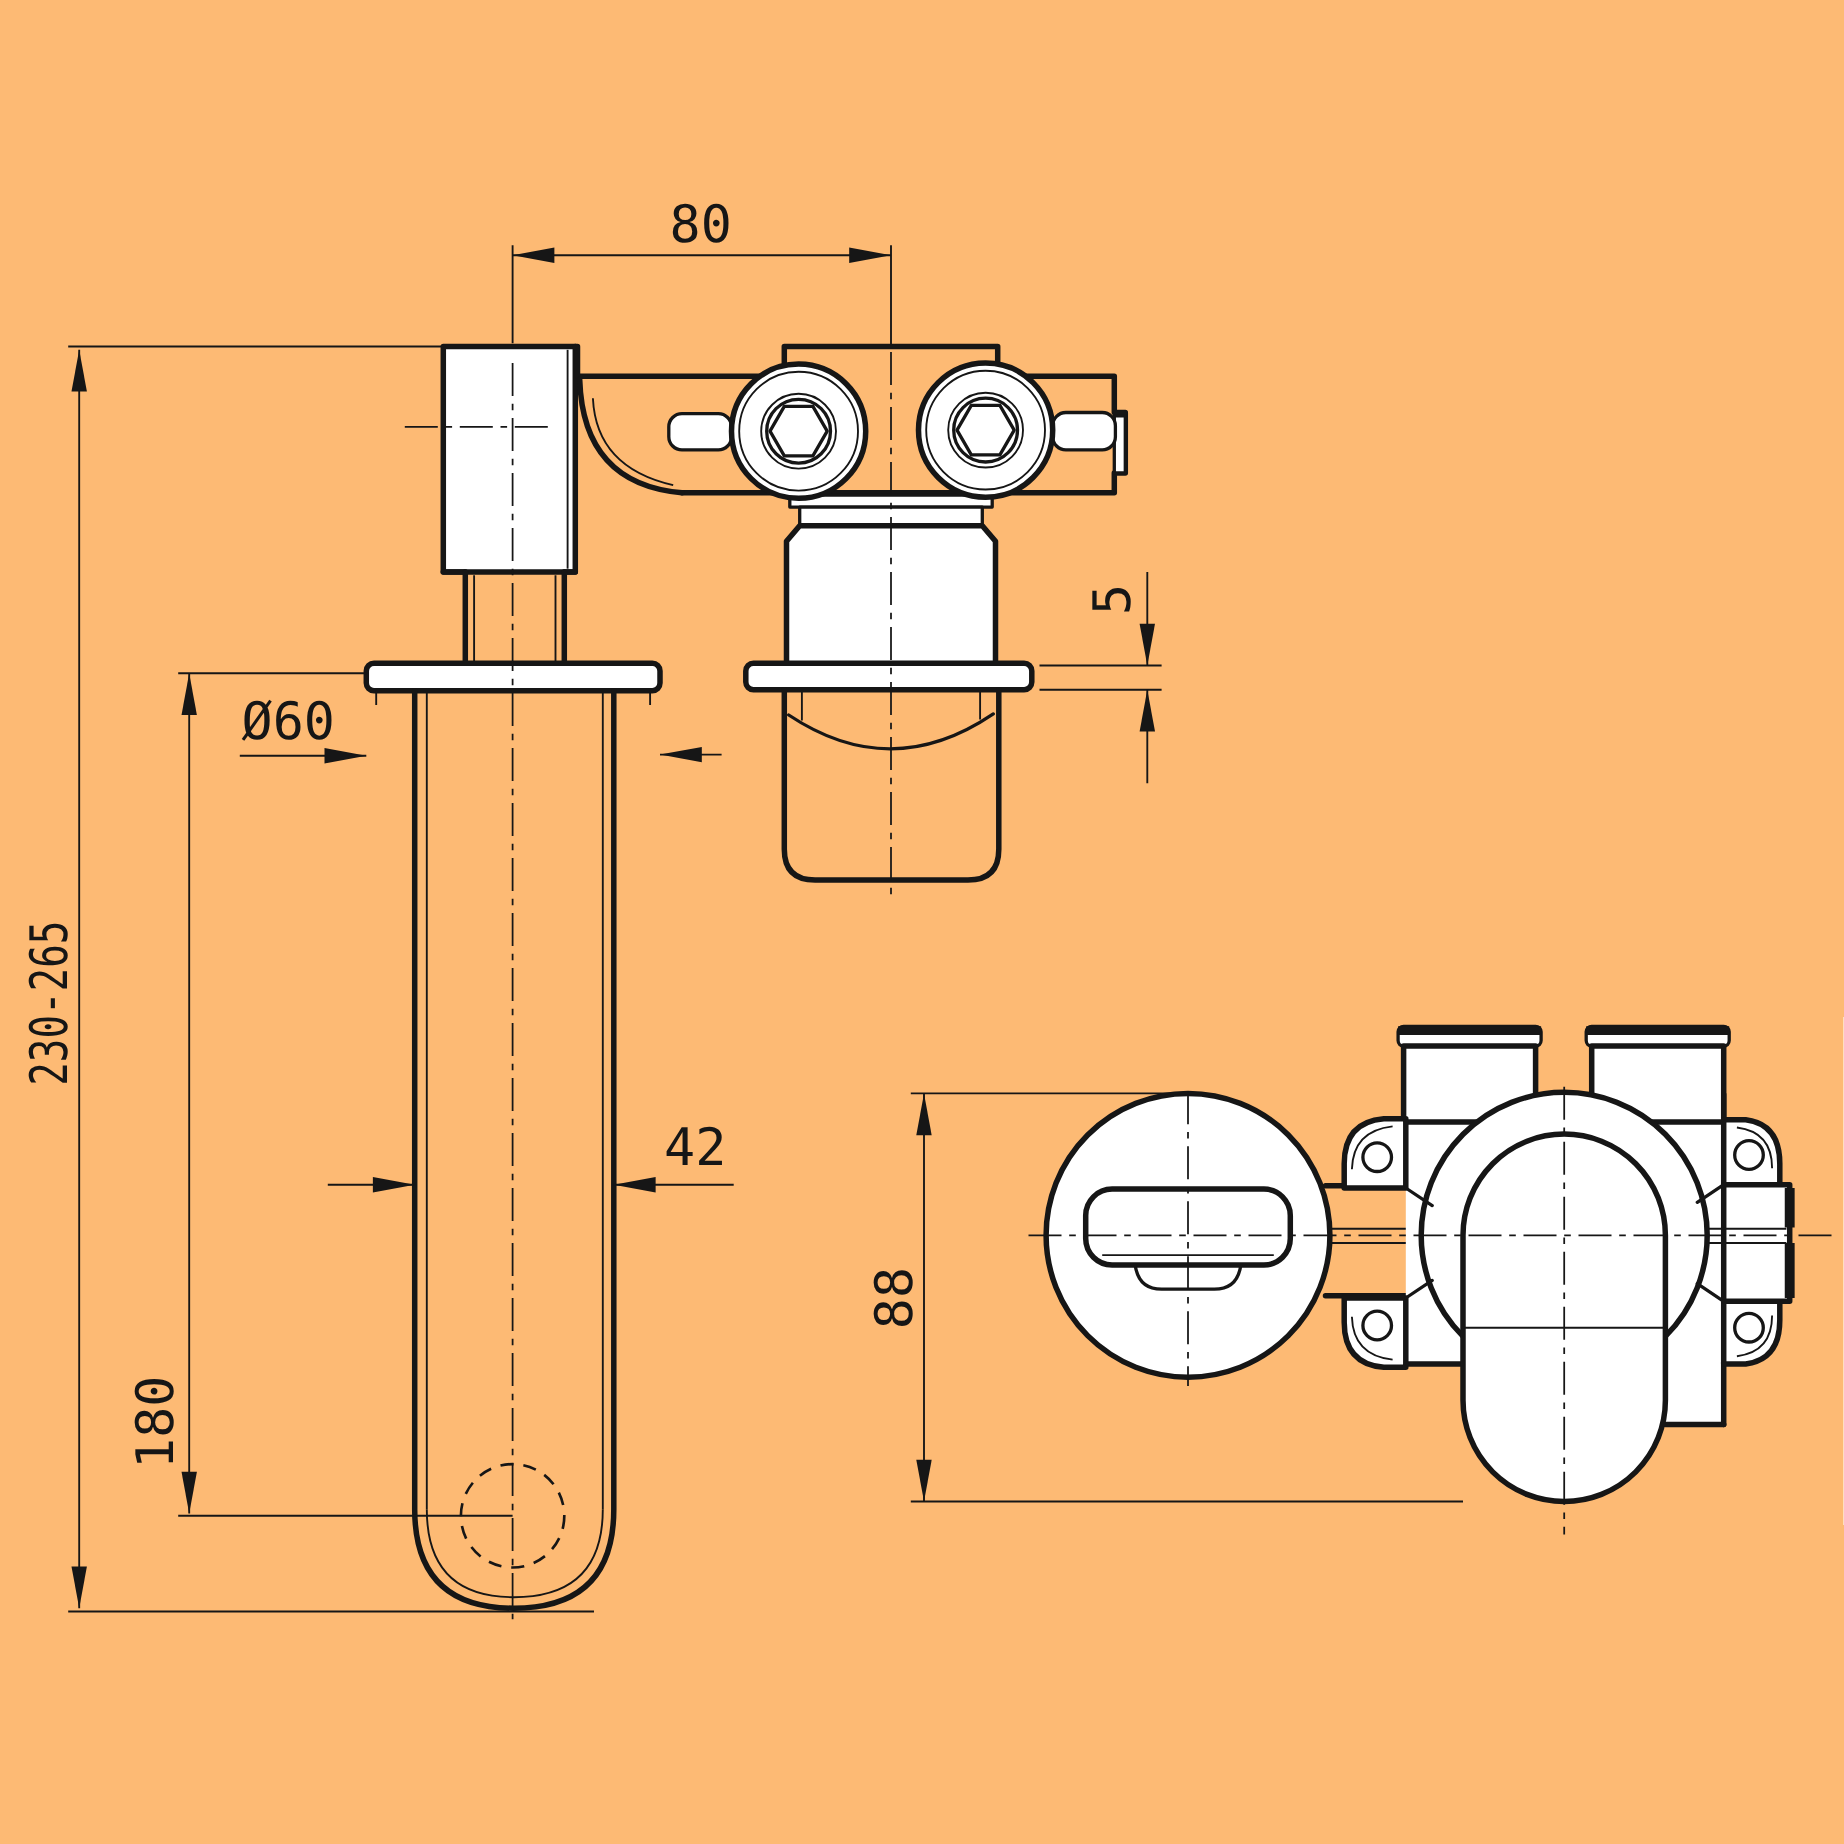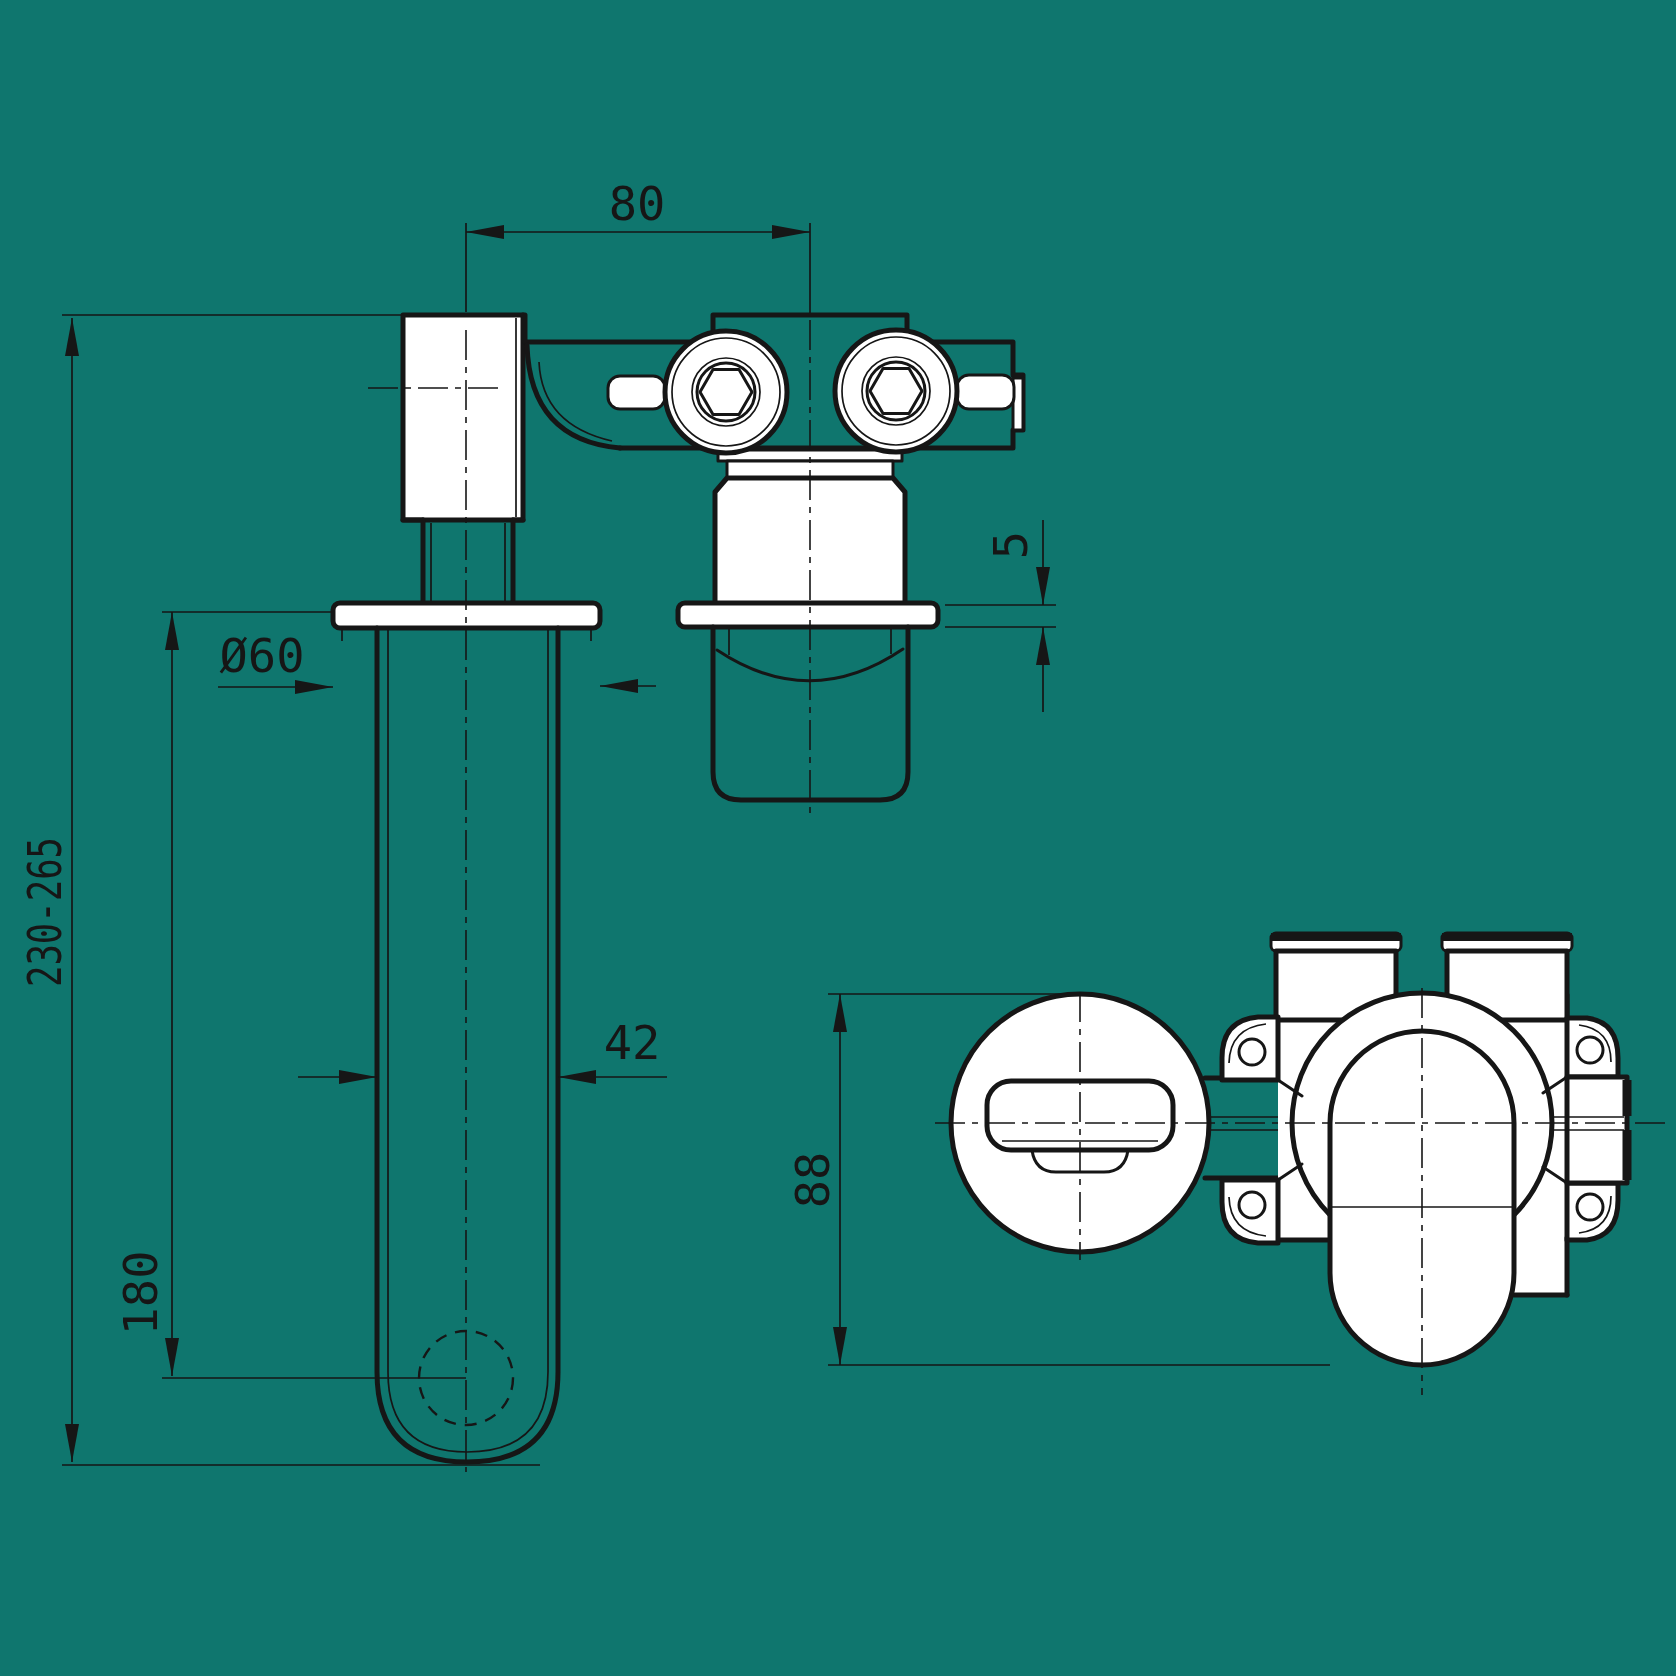--- a/index.html
+++ b/index.html
@@ -1,16 +1,16 @@
 <!DOCTYPE html>
 <html><head>
 <meta charset="utf-8">
 <style>
   html,body{margin:0;padding:0;background:#ffffff;}
-  .canvas{position:relative;width:1676px;height:1676px;background:#0f766e;overflow:hidden;
+  .canvas{position:relative;width:1676px;height:1676px;background:#fdba74;overflow:hidden;
           font-family:"DejaVu Sans Mono", "Liberation Mono", monospace;}
   svg{position:absolute;left:0;top:0;}
   .tk{fill:none;stroke:#161616;stroke-width:5;stroke-linecap:round;stroke-linejoin:round;}
   .md{fill:none;stroke:#161616;stroke-width:3;stroke-linecap:round;stroke-linejoin:round;}
   .tn{fill:none;stroke:#161616;stroke-width:1.7;stroke-linecap:butt;}
   .wf{fill:#ffffff;}
   .cl{fill:none;stroke:#161616;stroke-width:1.6;stroke-dasharray:30 7 6 7;}
   .dsh{fill:none;stroke:#161616;stroke-width:2.4;stroke-dasharray:12 9;}
   .ar{fill:#161616;stroke:none;}
   text{fill:#161616;font-family:"DejaVu Sans Mono","Liberation Mono",monospace;

